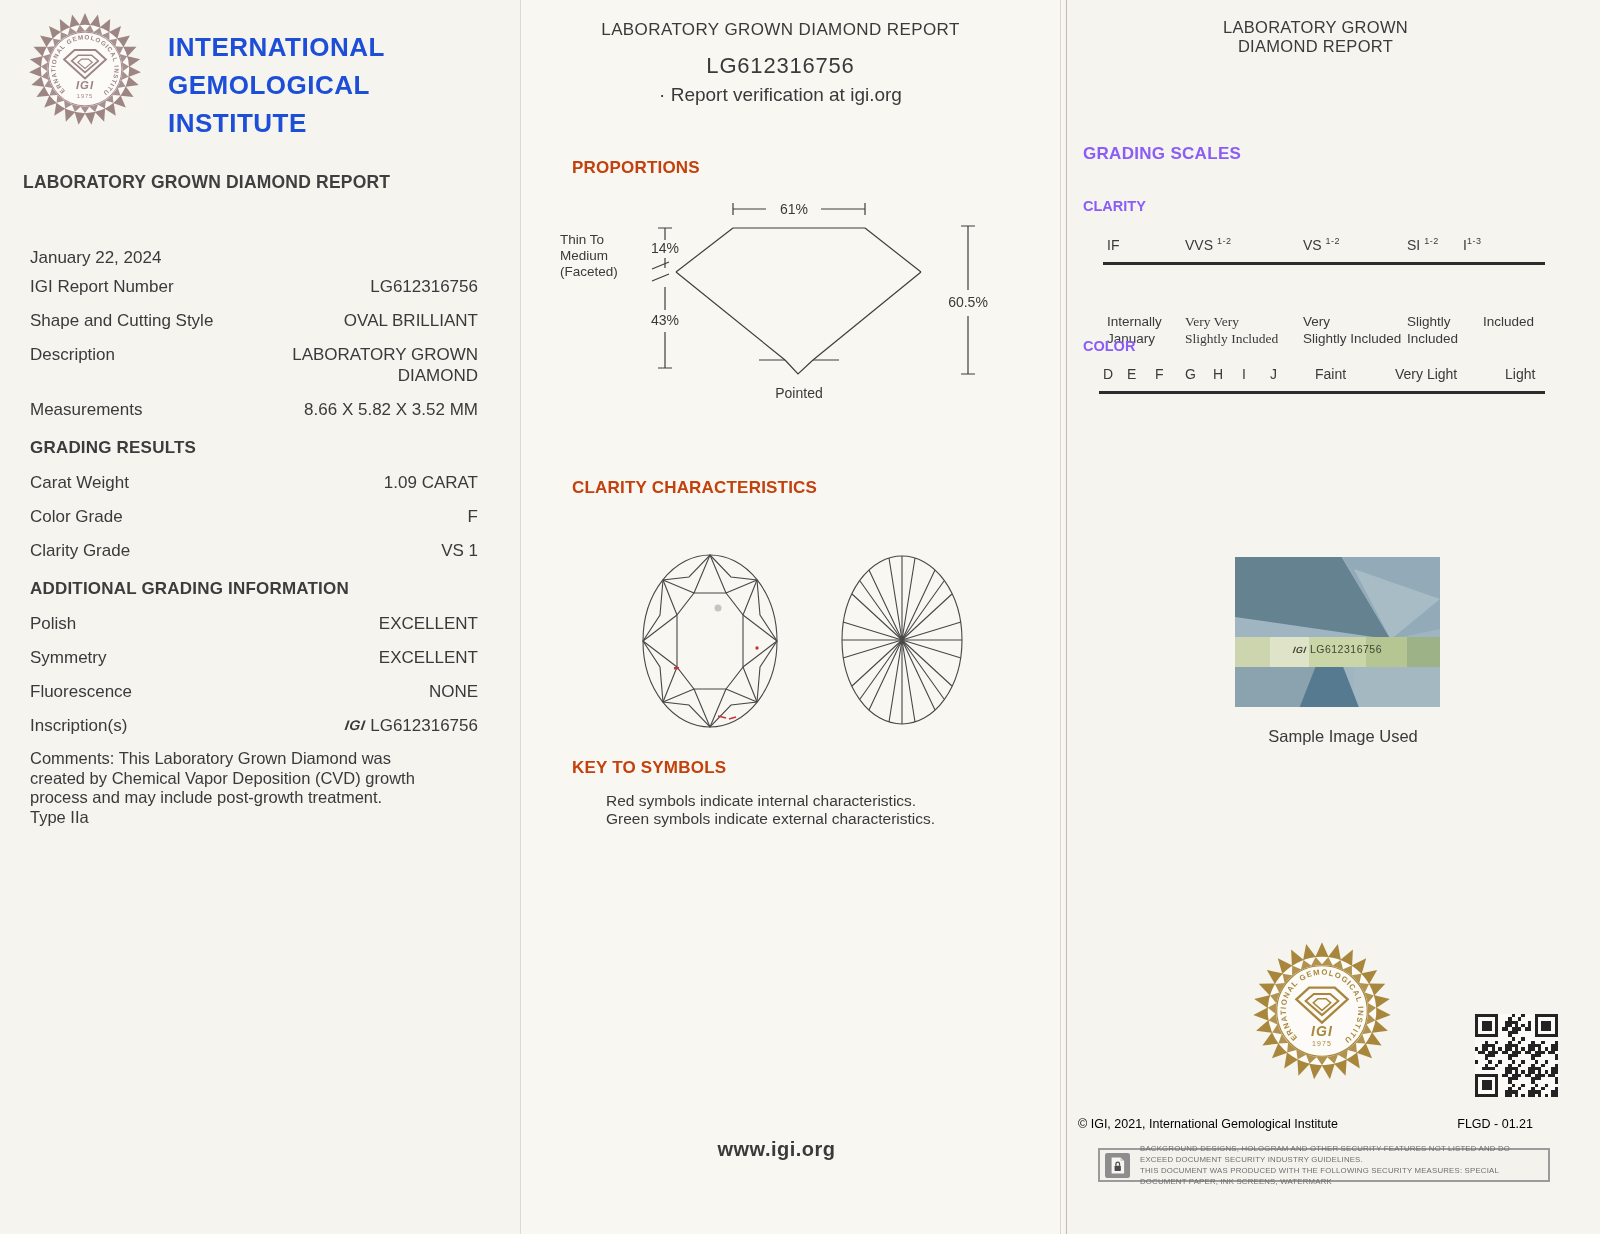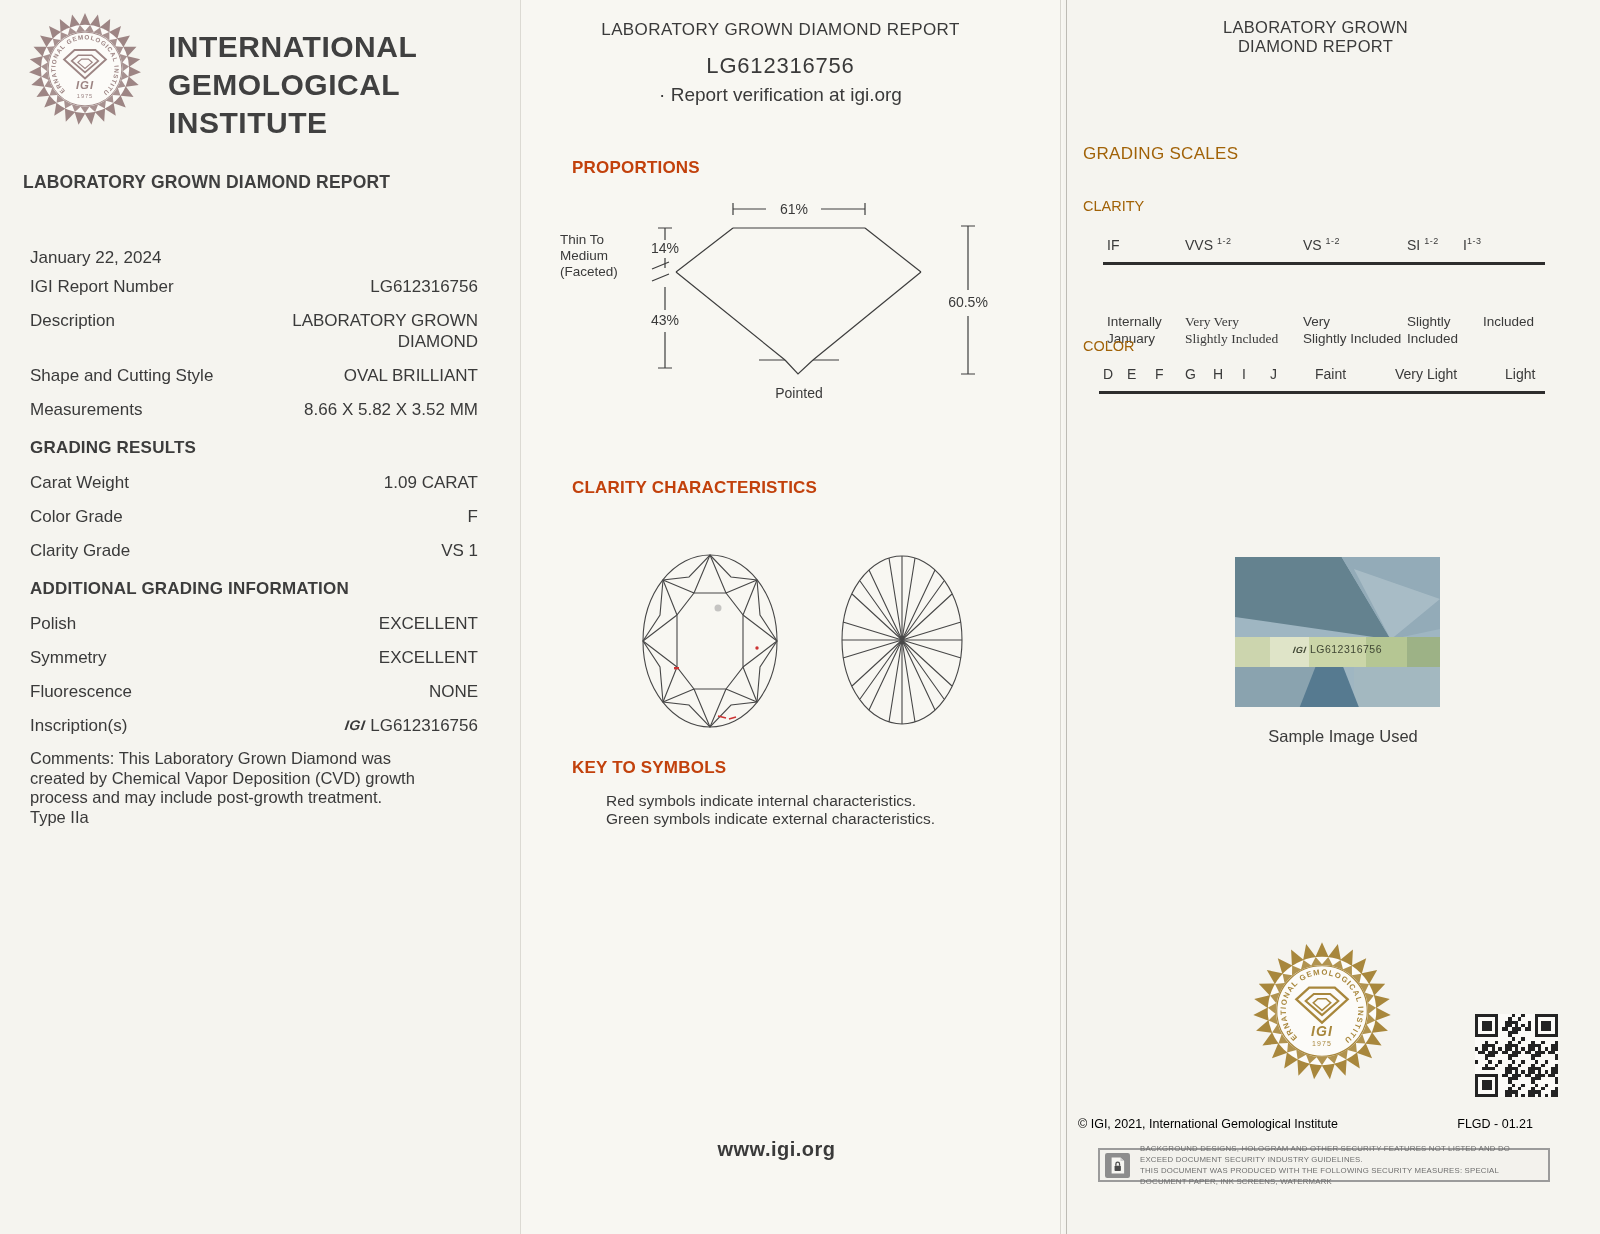--- a/index.html
+++ b/index.html
@@ -14,22 +14,22 @@
   .panel-mid   { left:520px; width:543px; background:#f8f7f2; }
   .panel-right { left:1063px; width:537px; background:#f5f4ef; }
   .fold { position:absolute; top:0; height:100%; width:1px; }
   .fold-a { left:520px;  background:#dcdad3; }
   .fold-b { left:1060px; background:#d8d6cf; }
   .fold-c { left:1066px; background:#bdbbb4; }
 
   
   .brand-row { position:absolute; top:12px; left:28px; display:flex; }
   .seal { width:114px; height:114px; }
-  .brand-text { margin-left:26px; padding-top:16px; font-size:30px; font-weight:bold;
-                color:#404040; line-height:38px; letter-spacing:.5px; }
+  .brand-text { margin-left:26px; padding-top:16px; font-size:26px; font-weight:bold;
+                color:#1d4ed8; line-height:38px; letter-spacing:.5px; }
   .lg-title { position:absolute; top:172px; left:23px; font-size:17.5px; font-weight:bold;
               color:#3f3f3f; letter-spacing:.2px; }
   .left-col { position:absolute; top:248px; left:30px; width:448px; font-size:17px; }
   .date-line { margin-bottom:8px; }
   .kv { display:flex; justify-content:space-between; margin-bottom:13px; line-height:21px; }
   .kv .v { text-align:right; max-width:215px; }
   .sec-h { font-weight:bold; font-size:17px; margin:18px 0 14px; letter-spacing:.2px; color:#3c3c3c; }
   .insc-v { display:flex; align-items:center; gap:5px; }
   .igi-mark { font-style:italic; font-weight:bold; font-size:14px; letter-spacing:.5px;
               transform:skewX(-8deg); display:inline-block; }
@@ -44,21 +44,21 @@
   .oval-svg  { position:absolute; top:548px; left:25px; }
   .key-lines { position:absolute; top:792px; left:86px; font-size:15.5px; line-height:18px; }
   .m-web { position:absolute; top:1138px; width:100%; padding-right:30px; text-align:center;
            font-size:20px; font-weight:bold; letter-spacing:.5px; }
   .diag  { stroke:#3e3e3e; stroke-width:1.2; fill:none; }
   .diag-label { font-size:14px; fill:#3a3a3a; }
   .diag-small { font-size:13.5px; fill:#3a3a3a; }
 
   
   .r-title { text-align:center; padding-right:32px; margin-top:18px; font-size:16.5px; line-height:19px; letter-spacing:.3px; }
-  .r-h { position:absolute; font-weight:normal; color:#a16207; }
+  .r-h { position:absolute; font-weight:bold; color:#8b5cf6; }
   .cl-grade { position:absolute; font-size:14px; }
   .cl-grade sup { font-size:9px; letter-spacing:.5px; }
   .cl-desc { position:absolute; font-size:13.5px; line-height:16.5px;margin-top:40px; }
   .rule { position:absolute; height:2.5px; background:#2d2d2d; }
   .col-item { position:absolute; font-size:14px; }
   .sample-img { position:absolute; top:557px; left:172px; width:205px; height:150px; overflow:hidden; }
   .sample-img div { position:absolute; }
   .si-base { inset:0; background:#9fb6c2; }
   .si-tl { inset:0; background:#64828f; clip-path:polygon(0 0,52% 0,76% 55%,0 40%); }
   .si-tr { inset:0; background:#93abb8; clip-path:polygon(52% 0,100% 0,100% 48%,76% 55%); }
@@ -119,26 +119,26 @@
     <div class="lg-title">LABORATORY GROWN DIAMOND REPORT</div>
 
     <div class="left-col">
       <div class="date-line">January 22, 2024</div>
 
       <div class="kv">
         <span>IGI Report Number</span>
         <span class="v">LG612316756</span>
       </div>
       <div class="kv">
+        <span>Shape and Cutting Style</span>
+        <span class="v">OVAL BRILLIANT</span>
+      </div>
+      <div class="kv">
         <span>Description</span>
         <span class="v">LABORATORY GROWN DIAMOND</span>
-      </div>
-      <div class="kv">
-        <span>Shape and Cutting Style</span>
-        <span class="v">OVAL BRILLIANT</span>
       </div>
       <div class="kv">
         <span>Measurements</span>
         <span class="v">8.66 X 5.82 X 3.52 MM</span>
       </div>
 
       <div class="sec-h">GRADING RESULTS</div>
       <div class="kv">
         <span>Carat Weight</span>
         <span class="v">1.09 CARAT</span>

